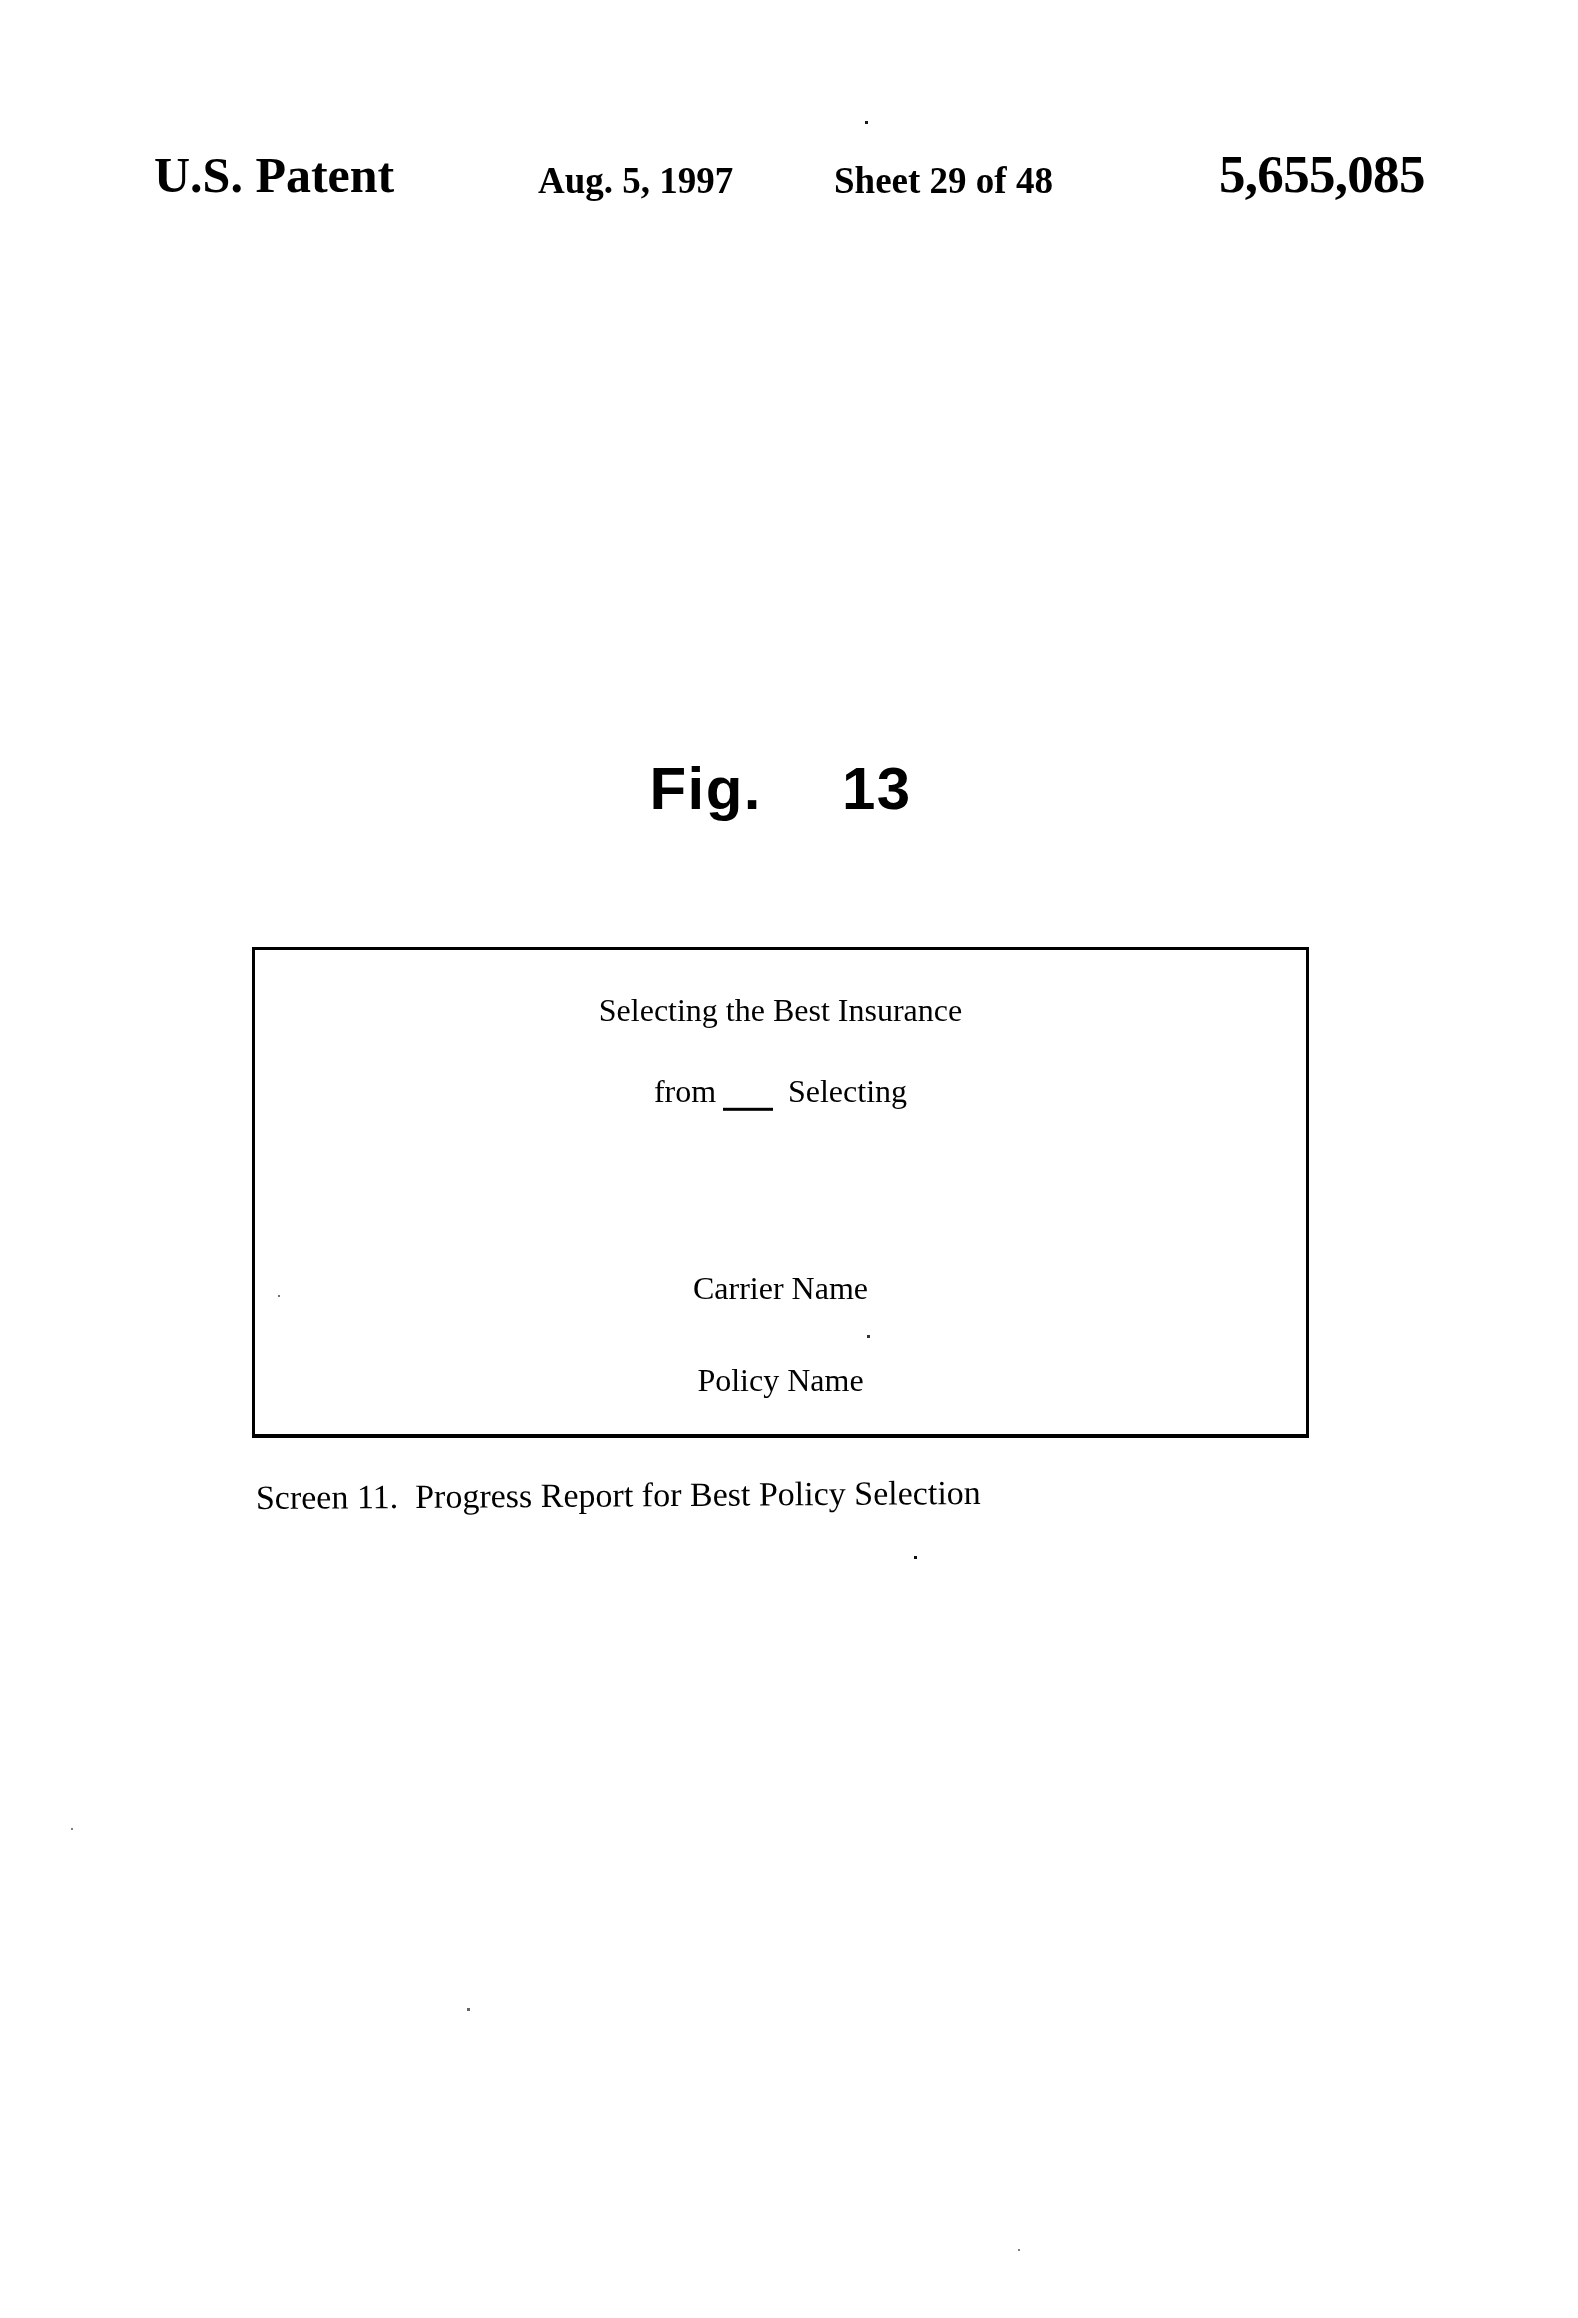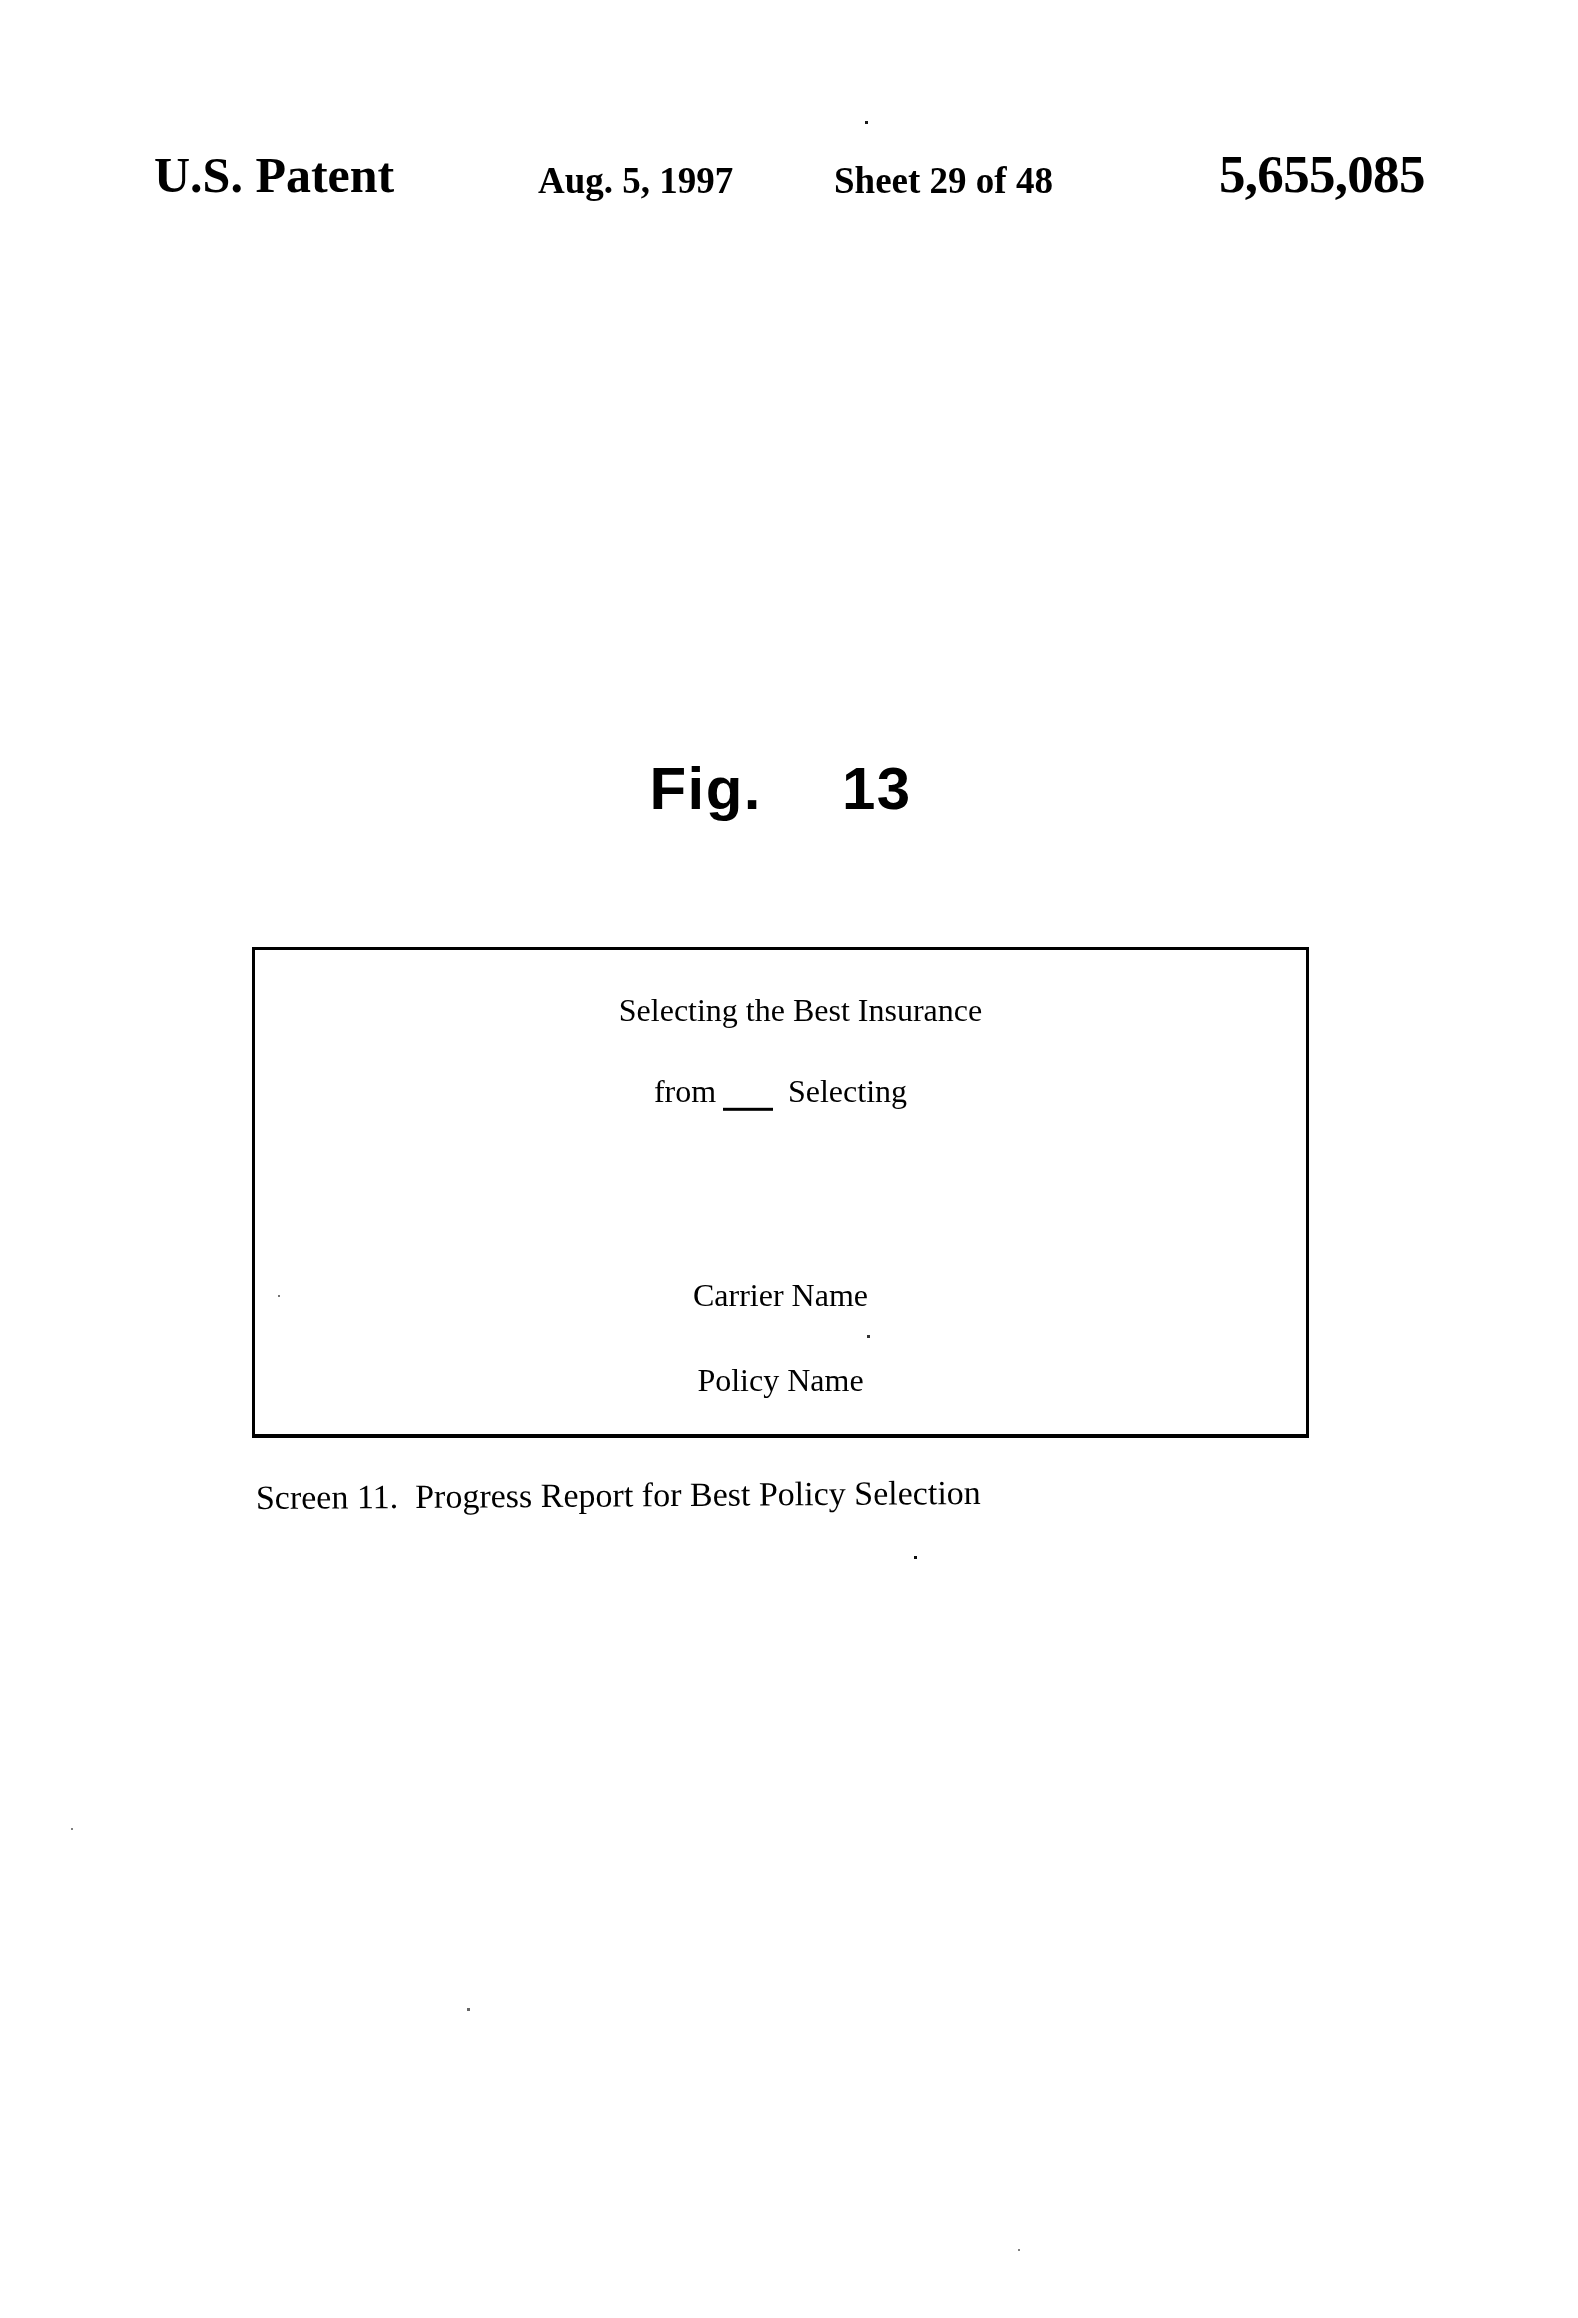--- a/index.html
+++ b/index.html
@@ -45,24 +45,24 @@
     background: #ffffff;
   }
   .box-line {
     position: absolute;
     left: 0; width: 100%;
     text-align: center;
     font-size: 32px;
     line-height: 1;
     white-space: nowrap;
   }
-  .bl-1 { top: 44px; margin-left: 20px; }
+  .bl-1 { top: 44px; }
   .bl-2 { top: 125px; }
   .bl-3 { top: 250px; }
-  .bl-4 { top: 329px; }
+  .bl-4 { top: 322px; }
   .bl-5 { top: 414px; }
 
   .blank {
     display: inline-block;
     height: 2.7px;
     background: #000;
     transform: translateY(8.8px);
   }
   .blank-from   { width: 50px; margin: 0 15px 0 6.8px; }
   .blank-number { width: 52px; margin-left: 11px; }

